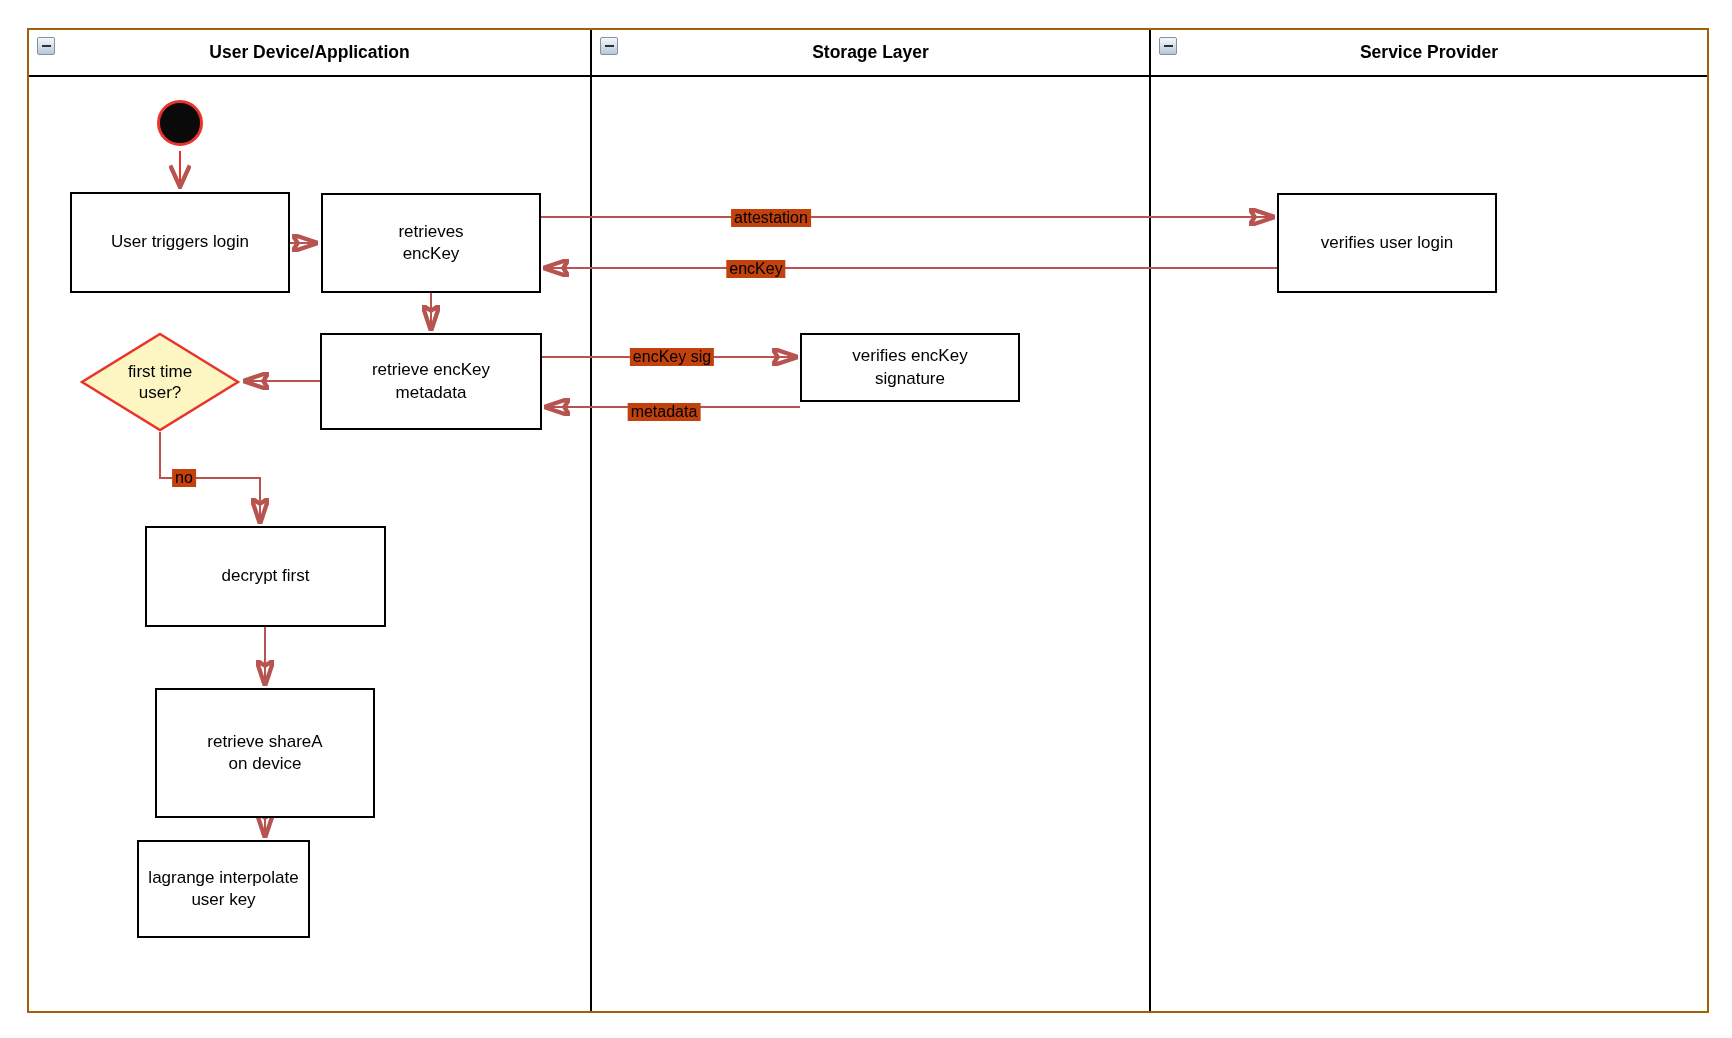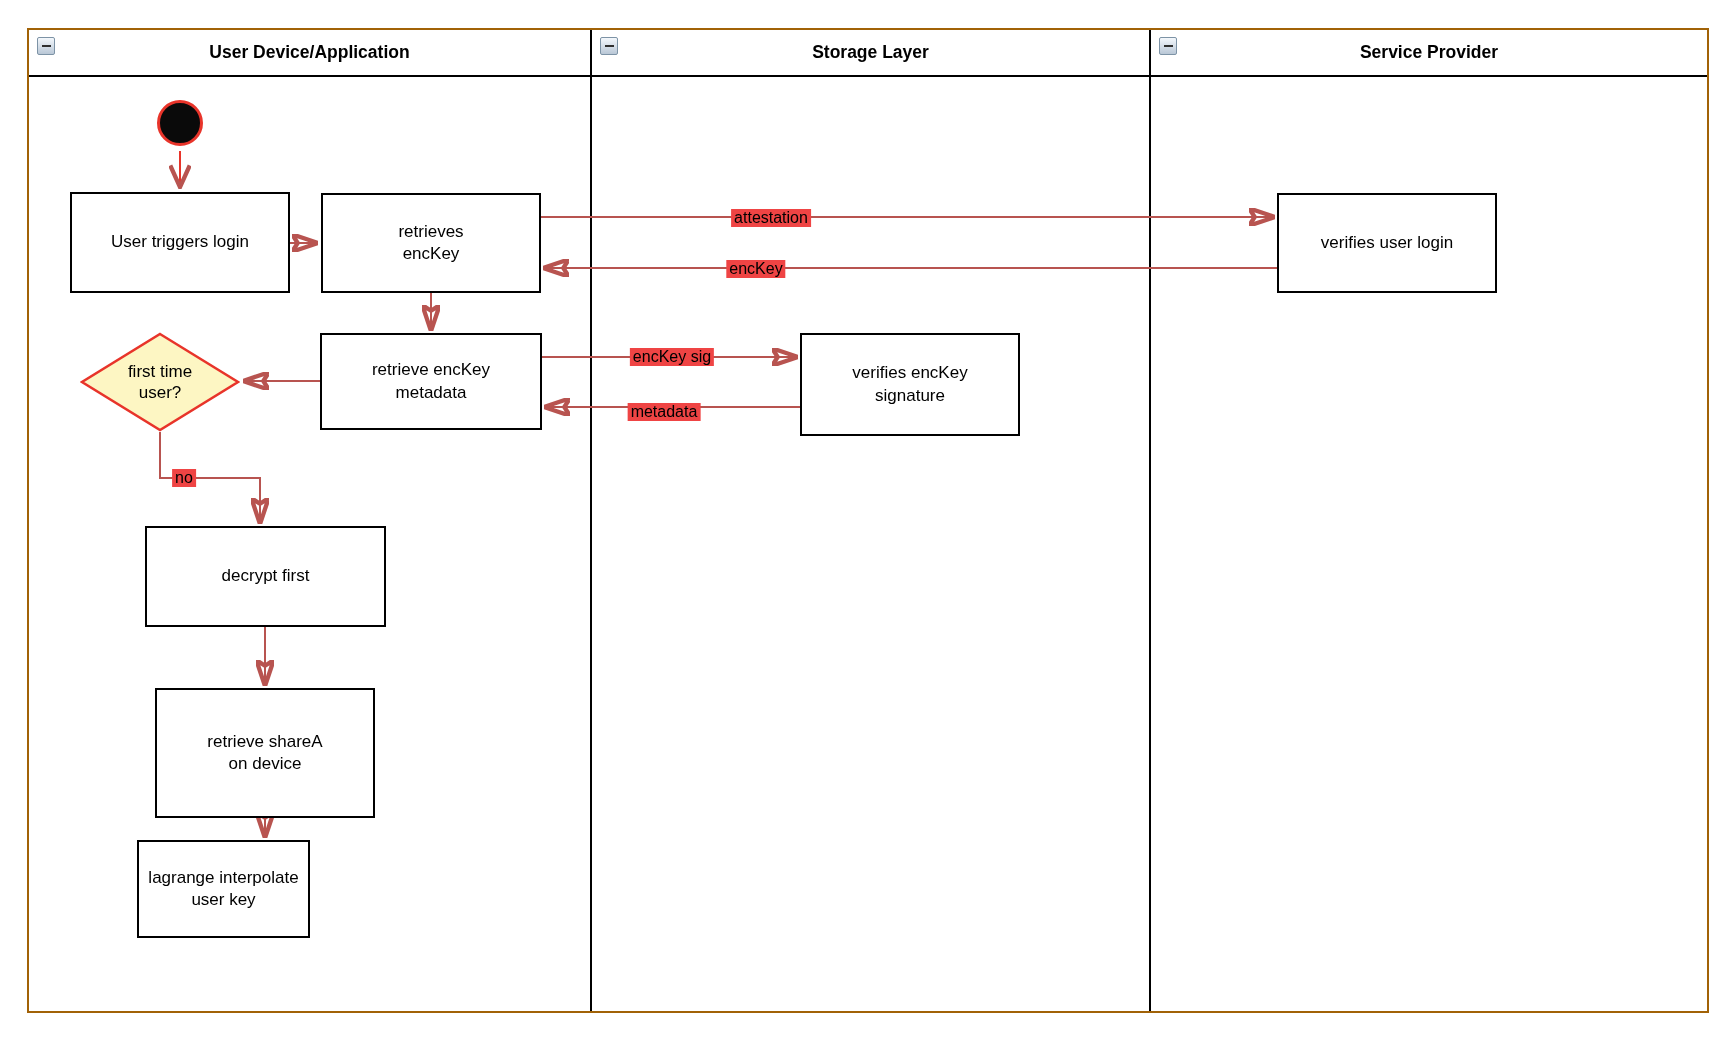--- a/index.html
+++ b/index.html
@@ -47,21 +47,21 @@
   }
   .decision { position:absolute; z-index:3; }
   .decision svg { position:absolute; left:0; top:0; }
   .decision .dec-label {
     position:absolute; left:0; top:0; right:0; bottom:0;
     display:flex; align-items:center; justify-content:center;
     text-align:center; font-size:17px; line-height:1.25; white-space:pre-line;
   }
   
   .edge-label {
-    position:absolute; transform:translate(-50%,-50%); background:#ef4444;
+    position:absolute; transform:translate(-50%,-50%); background:#c2410c;
     padding:0 3px; font-size:16px; white-space:nowrap; z-index:2;
   }
 </style>
 </head>
 <body>
 
 <div class="canvas">
 
   <div class="pool">
     <div class="lane l1">
@@ -128,21 +128,21 @@
   <div class="node" style="left:70px; top:192px; width:220px; height:101px;text-align:right;">User triggers login</div>
 
   <div class="node" style="left:321px; top:193px; width:220px; height:100px;">retrieves
 encKey</div>
 
   <div class="node" style="left:1277px; top:193px; width:220px; height:100px;">verifies user login</div>
 
   <div class="node" style="left:320px; top:333px; width:222px; height:97px;">retrieve encKey
 metadata</div>
 
-  <div class="node" style="left:800px; top:333px; width:220px; height:103px;">verifies encKey
+  <div class="node" style="left:800px; top:333px; width:220px; height:69px;">verifies encKey
 signature</div>
 
   <div class="decision" style="left:80px; top:332px; width:160px; height:100px;">
     <svg width="160" height="100" viewBox="0 0 160 100">
       <polygon points="80,2 158,50 80,98 2,50" fill="#fdf6c3" stroke="#e8342a" stroke-width="2.5"></polygon>
     </svg>
     <span class="dec-label">first time
 user?</span>
   </div>
 

